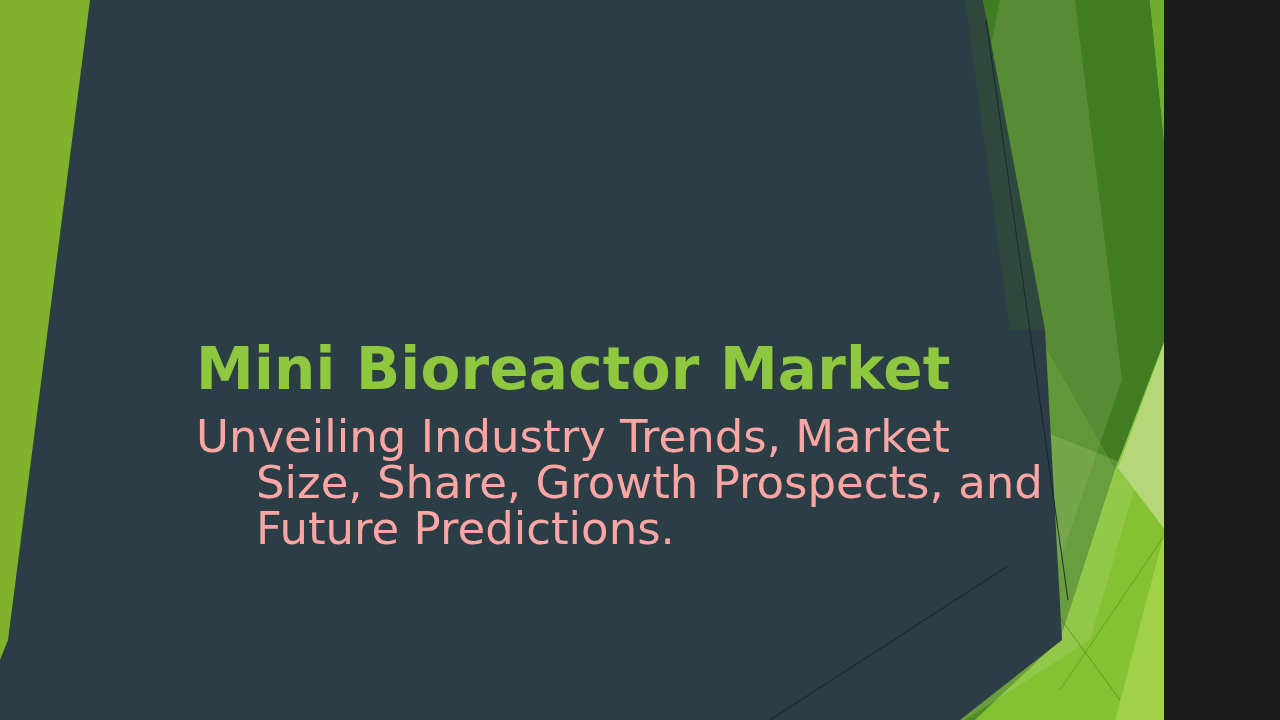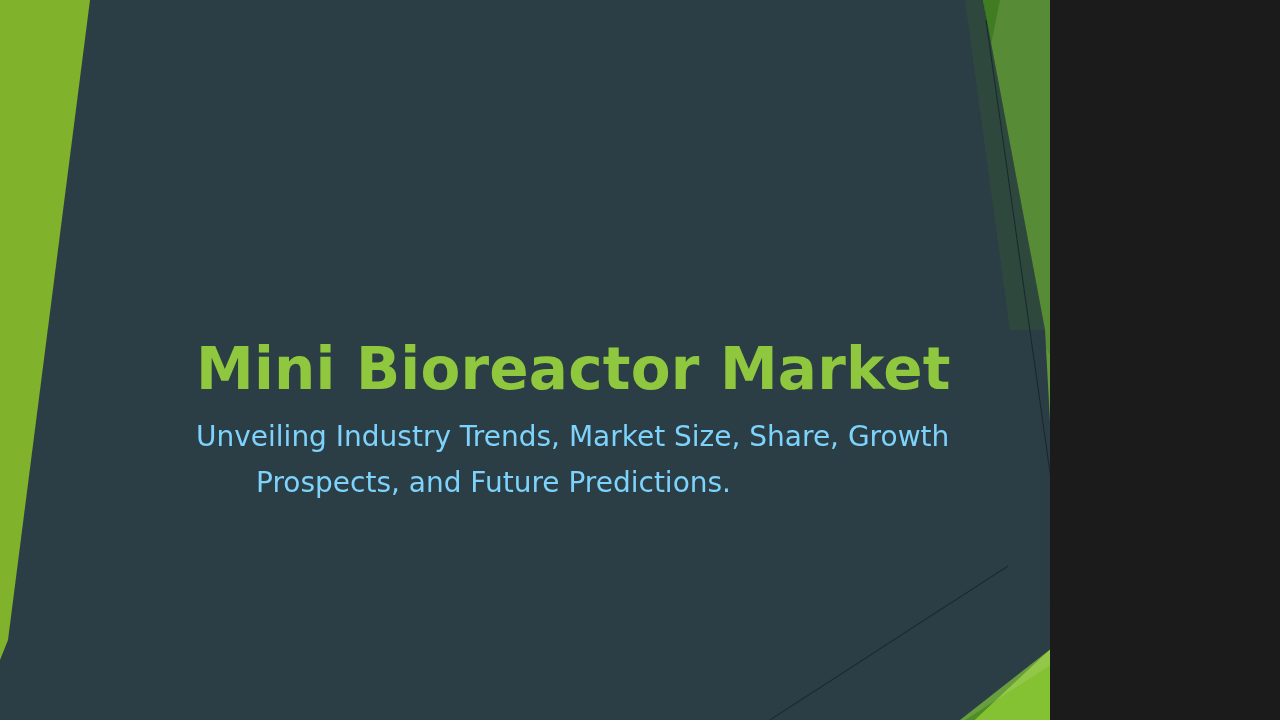--- a/index.html
+++ b/index.html
@@ -3,21 +3,21 @@
 <meta charset="utf-8">
 <title>Slide</title>
 <style>
   html, body {
     margin: 0;
     padding: 0;
     background: #1b1b1b;
   }
   #slide {
     position: relative;
-    width: 1050px;
+    width: 1164px;
     height: 720px;
     overflow: hidden;
     background: #2c3e45;
     font-family: "DejaVu Sans", sans-serif;
   }
   #bg-svg {
     position: absolute;
     left: 0; top: 0;
     width: 1280px;
     height: 720px;
@@ -40,23 +40,23 @@
     color: #8FC73E;
     white-space: nowrap;
   }
   #slide-subtitle {
     margin: 0;
     margin-top: 12px;
     padding-left: 60px;
     text-indent: -60px;
     font-family: "DejaVu Sans", sans-serif;
     font-weight: normal;
-    font-size: 28px;
+    font-size: 45px;
     line-height: 46px;
-    color: #7dd3fc;
+    color: #fca5a5;
     width: 790px;
   }
 </style>
 </head>
 <body>
 
 <div id="slide">
 
   <svg id="bg-svg" viewBox="0 0 1280 720" preserveAspectRatio="none" aria-hidden="true">
 

